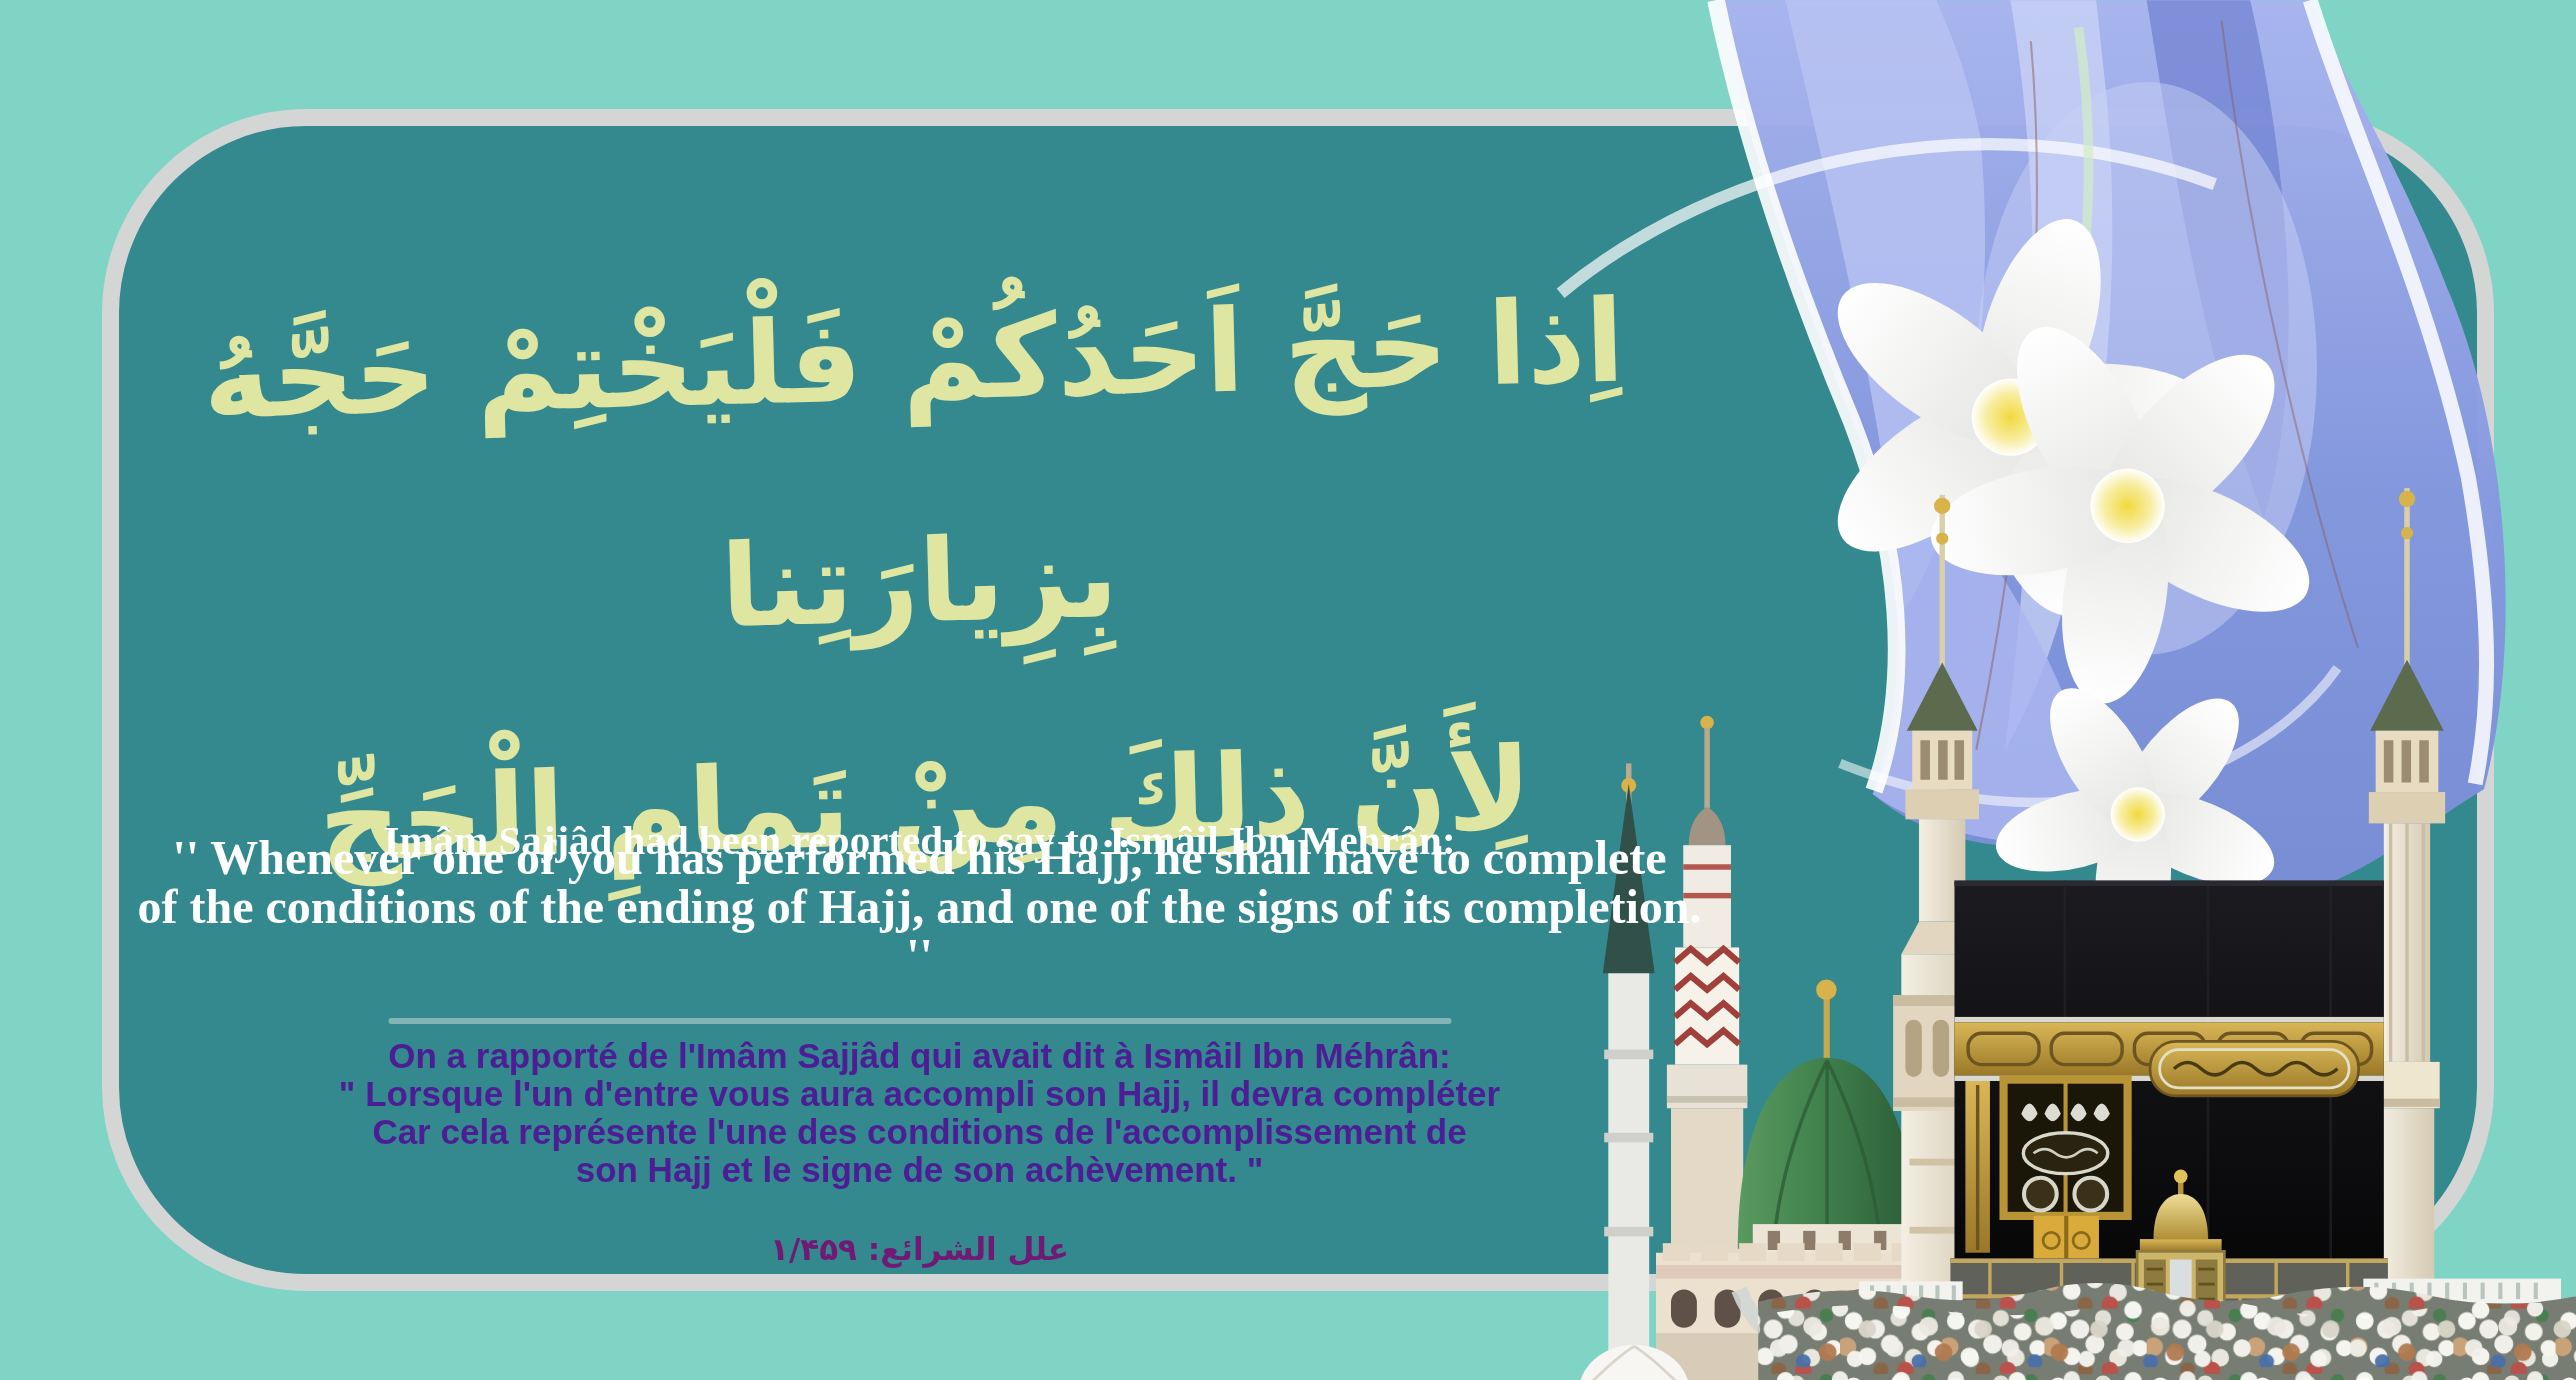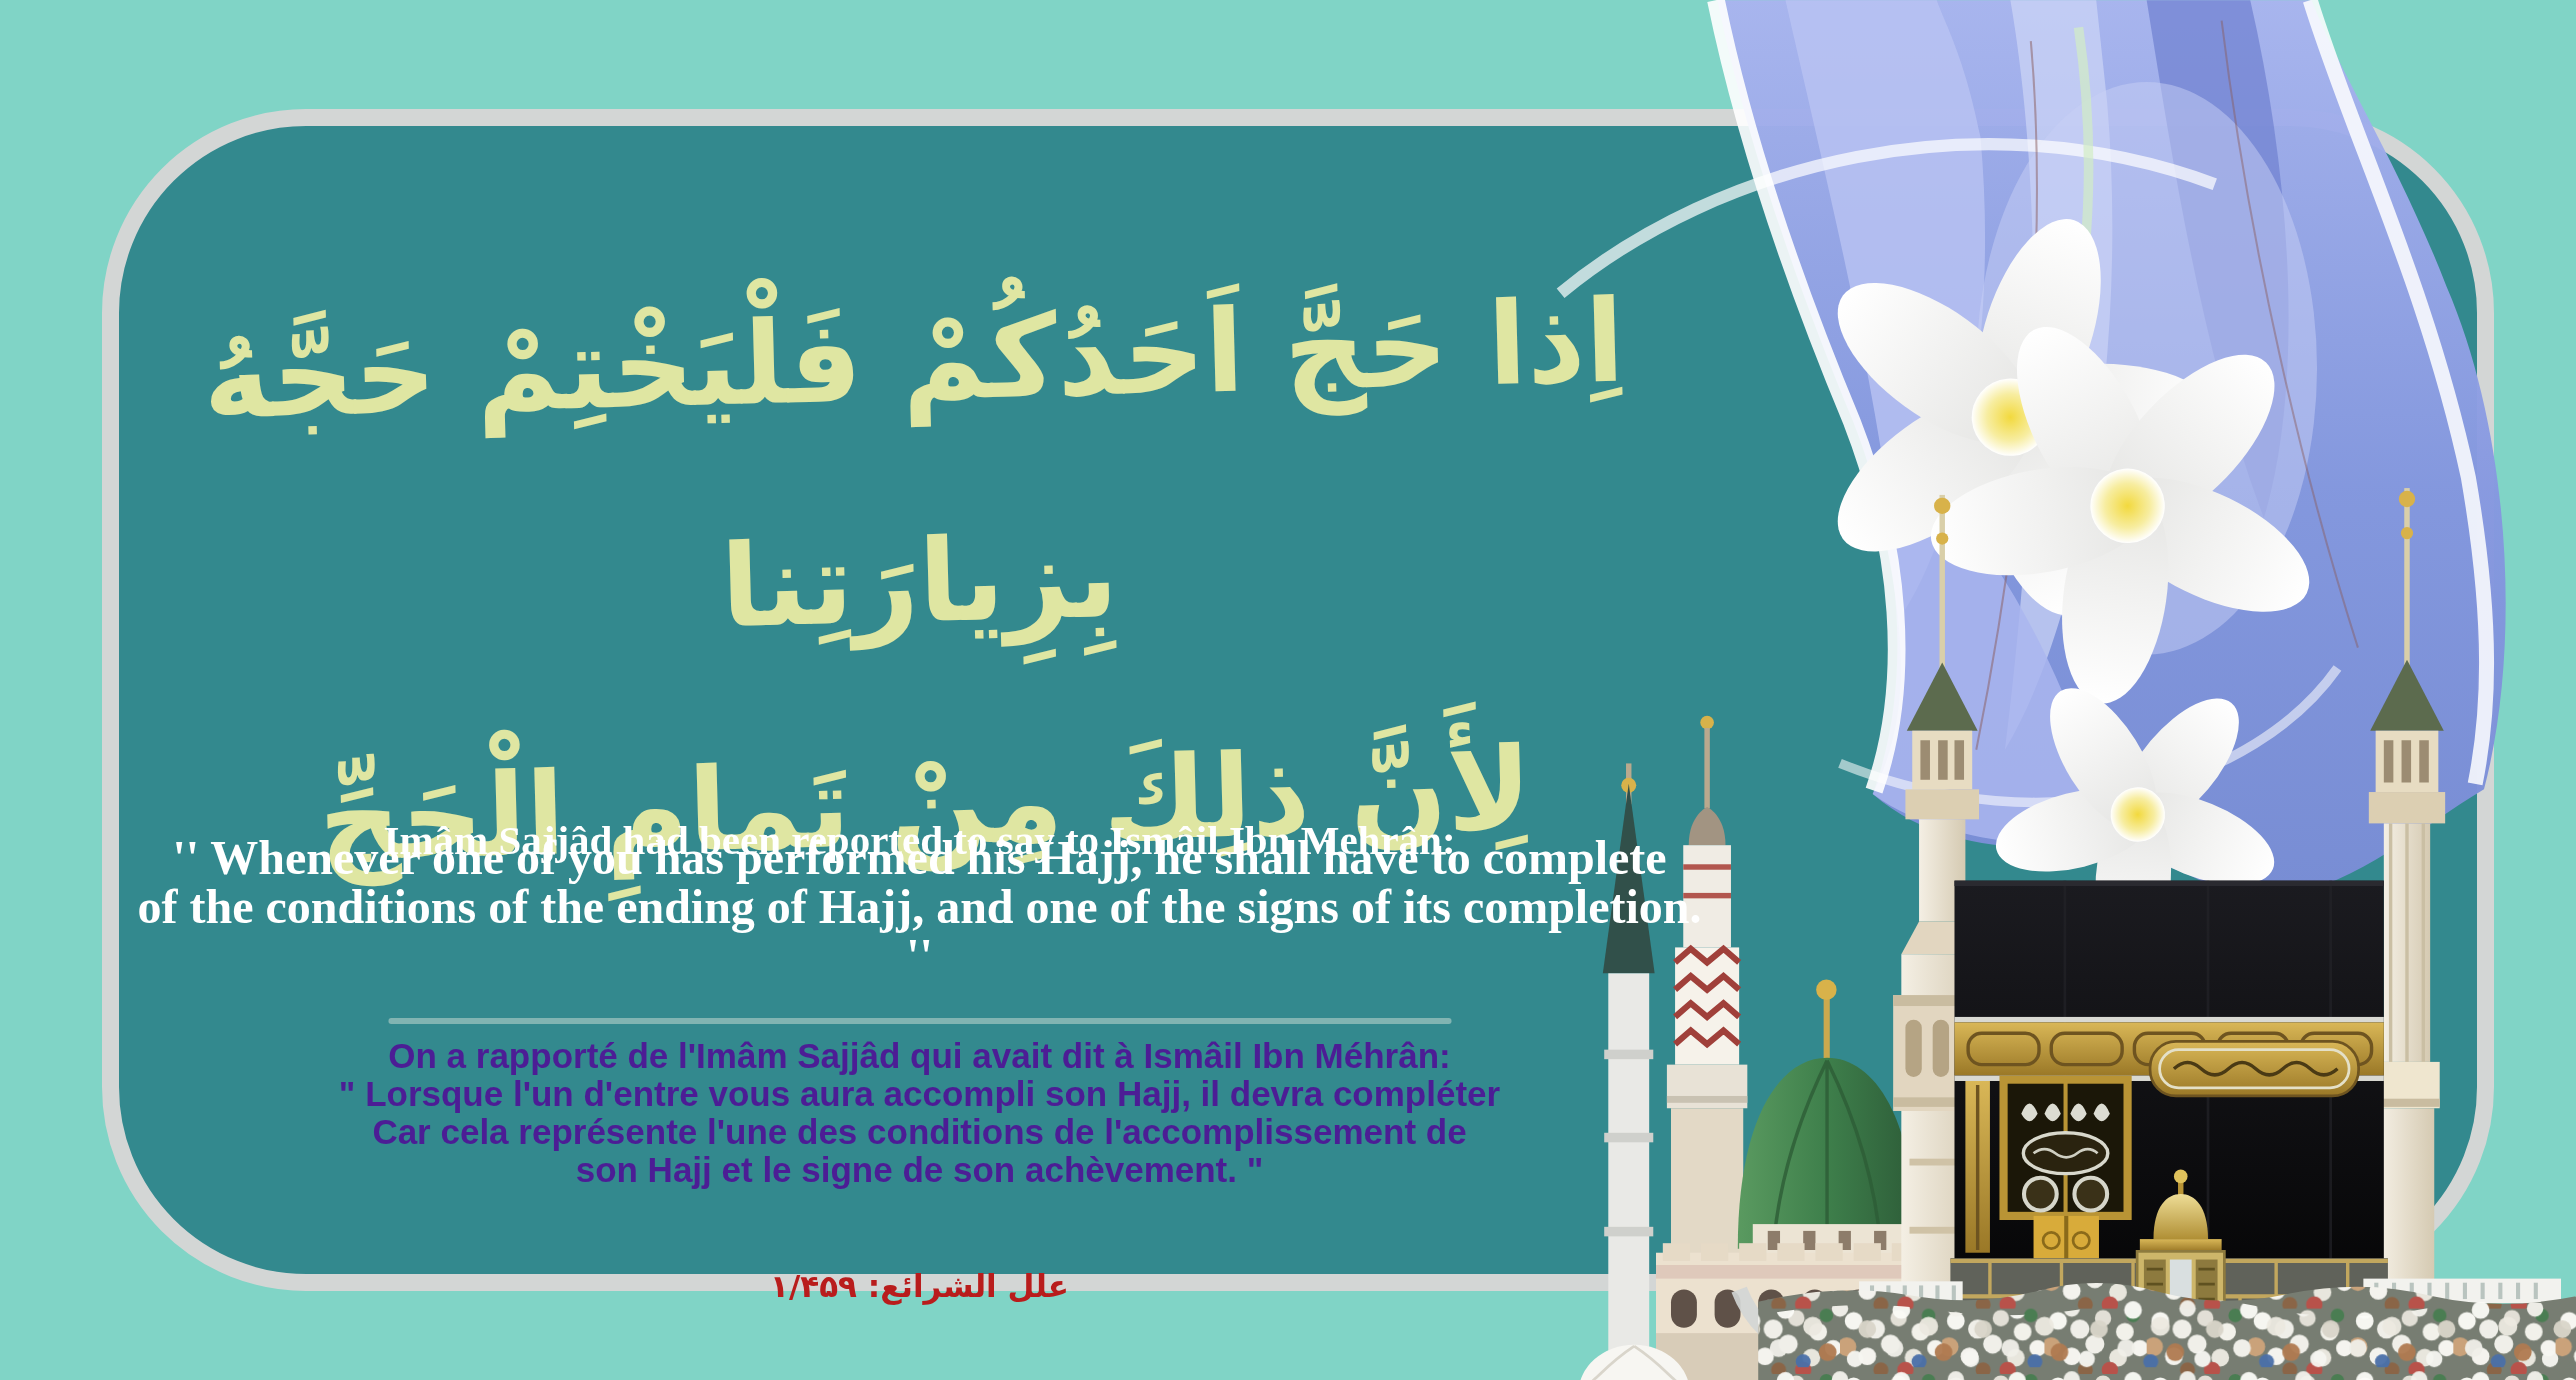--- a/index.html
+++ b/index.html
@@ -20,21 +20,21 @@
   
   .textcol{position:absolute;left:129px;top:0;width:1581px;height:1381px;z-index:3;pointer-events:none;}
   .tc{position:absolute;left:0;width:100%;text-align:center;}
   .ar-small{top:149px;font-size:63px;font-weight:bold;color:#ffffff;direction:rtl;}
   .ar-big{top:249px;font-size:114px;font-weight:bold;color:#dfe6a2;direction:rtl;line-height:1.95;transform:rotate(-1.5deg);}
   .en-intro{top:816px;font-family:"Liberation Serif","DejaVu Serif",serif;font-weight:bold;font-size:41px;color:#ffffff;}
   .en-lines{top:833px;font-family:"Liberation Serif","DejaVu Serif",serif;font-weight:bold;font-size:48px;line-height:49px;color:#ffffff;}
   .divider{position:absolute;top:1018px;left:50%;transform:translateX(-50%);width:1063px;height:5.5px;
     background:#8fbcb9;border-radius:2.7px;opacity:.85;}
   .fr-lines{top:1037px;font-family:"Liberation Sans",sans-serif;font-weight:bold;font-size:35px;line-height:38px;color:#4c1d95;}
-  .cite{top:1268px;font-size:31px;font-weight:bold;color:#b91c1c;direction:rtl;}
+  .cite{top:1231px;font-size:31px;font-weight:bold;color:#701a75;direction:rtl;}
 </style>
 </head>
 <body>
 
 <div class="panel"></div>
 
 <svg class="art" width="2576" height="1381" viewBox="0 0 3780 2026">
   <defs>
     <linearGradient id="silkA" x1="0" y1="0" x2="0" y2="1">
       <stop offset="0" stop-color="#a9b4ef"></stop>

